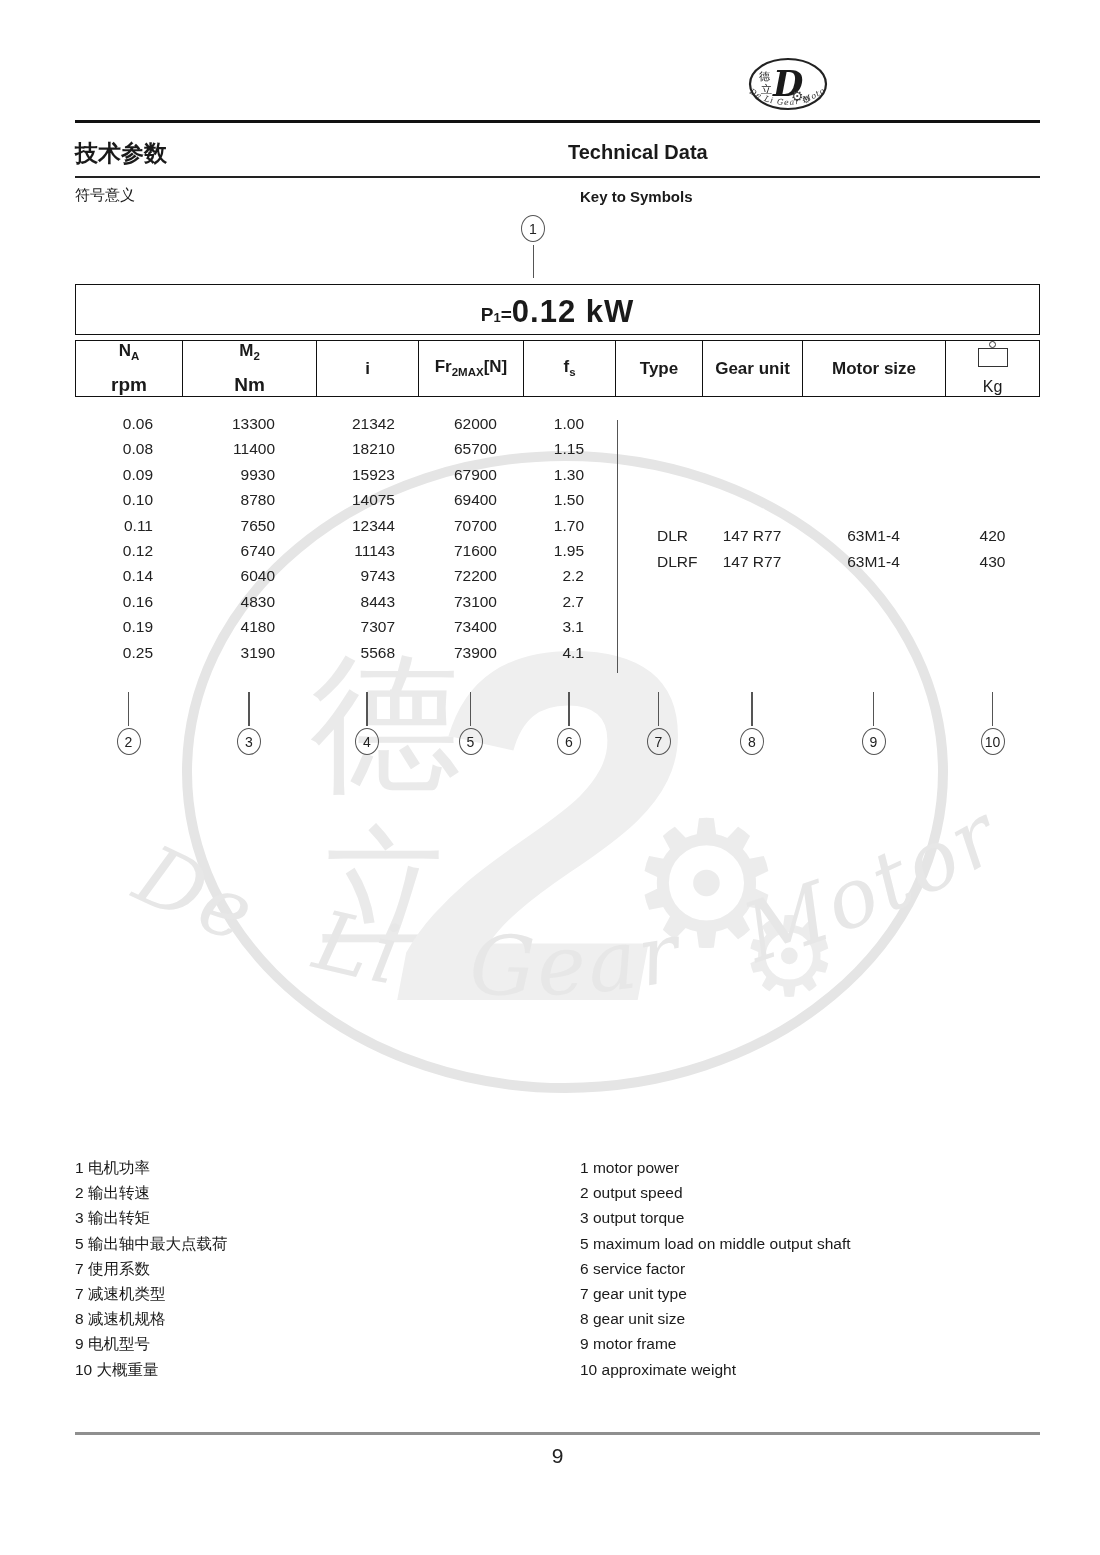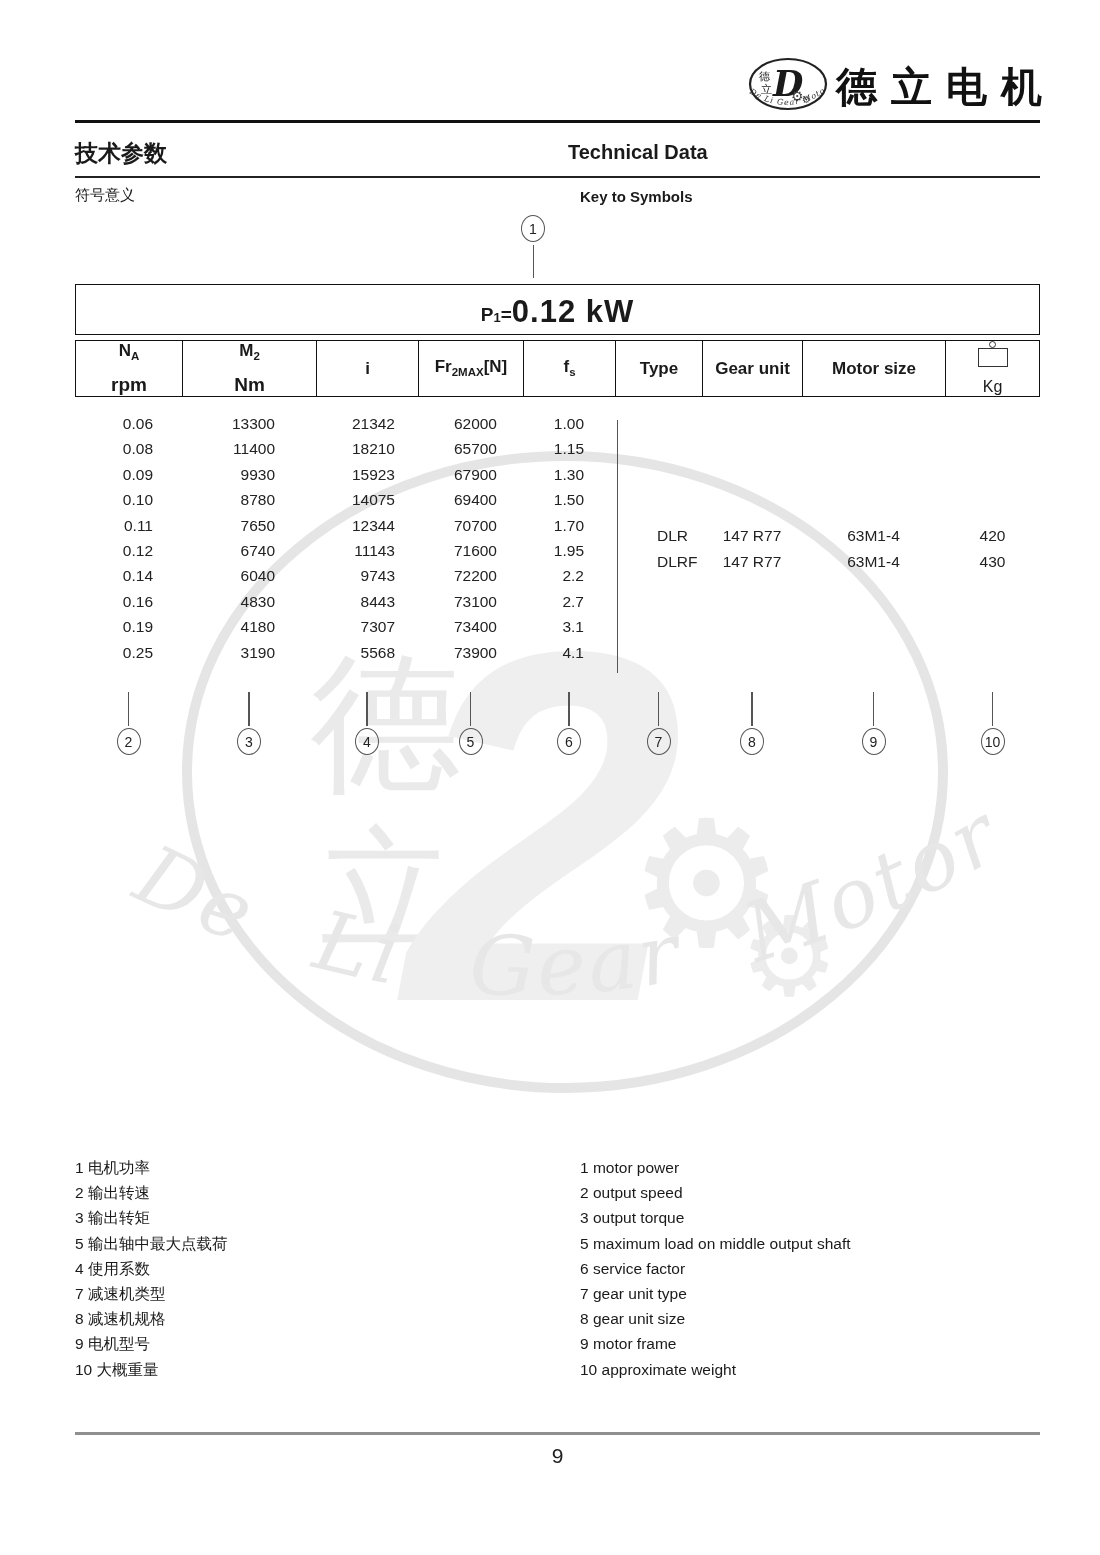--- a/index.html
+++ b/index.html
@@ -89,21 +89,20 @@
       <text x="17" y="26" font-size="11" fill="#222" font-family="DejaVu Serif,serif">德</text>
       <text x="19" y="39" font-size="11" fill="#222" font-family="DejaVu Serif,serif">立</text>
       <text x="31" y="42" font-size="35" font-weight="bold" font-style="italic" fill="#1a1a1a" font-family="DejaVu Serif,serif">D</text>
       <text x="49" y="47" font-size="14" fill="#444" font-family="DejaVu Sans,sans-serif">⚙</text>
       <text x="60" y="49" font-size="10" fill="#555" font-family="DejaVu Sans,sans-serif">⚙</text>
       <path id="logoarc" d="M 7,39 Q 46,64 85,37" fill="none"></path>
       <text font-size="8" font-style="italic" fill="#333" font-family="DejaVu Serif,serif" letter-spacing="1">
         <textPath href="#logoarc">De Li Gear Motor</textPath>
       </text>
     </svg>
-    <div class="brand">德立电机</div>
     <div class="top-rule"></div>
 
     <div class="title-cn">技术参数</div>
     <div class="title-en">Technical Data</div>
     <div class="thin-rule"></div>
     <div class="sub-cn">符号意义</div>
     <div class="sub-en">Key to Symbols</div>
 
     <div class="callout-circle" style="left:521px;top:215px;">1</div>
     <div class="callout-line" style="left:532.5px;top:245px;height:33px;"></div>
@@ -270,21 +269,21 @@
         </div>
         <div class="legend-row">
           <span class="legend-cn">3 输出转矩</span>
           <span class="legend-en">3 output torque</span>
         </div>
         <div class="legend-row">
           <span class="legend-cn">5 输出轴中最大点载荷</span>
           <span class="legend-en">5 maximum load on middle output shaft</span>
         </div>
         <div class="legend-row">
-          <span class="legend-cn">4 使用系数</span>
+          <span class="legend-cn">7 使用系数</span>
           <span class="legend-en">6 service factor</span>
         </div>
         <div class="legend-row">
           <span class="legend-cn">7 减速机类型</span>
           <span class="legend-en">7 gear unit type</span>
         </div>
         <div class="legend-row">
           <span class="legend-cn">8 减速机规格</span>
           <span class="legend-en">8 gear unit size</span>
         </div>

